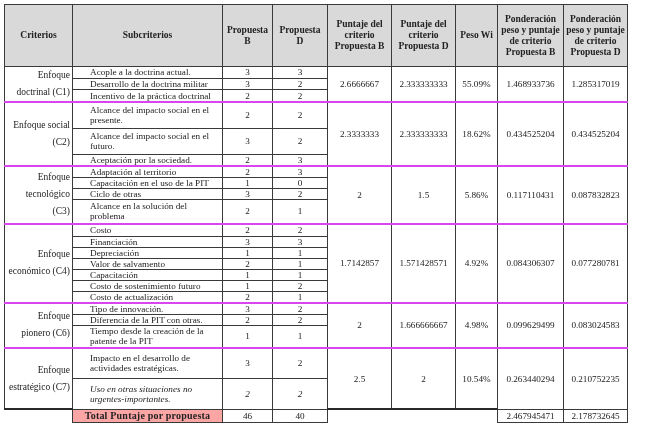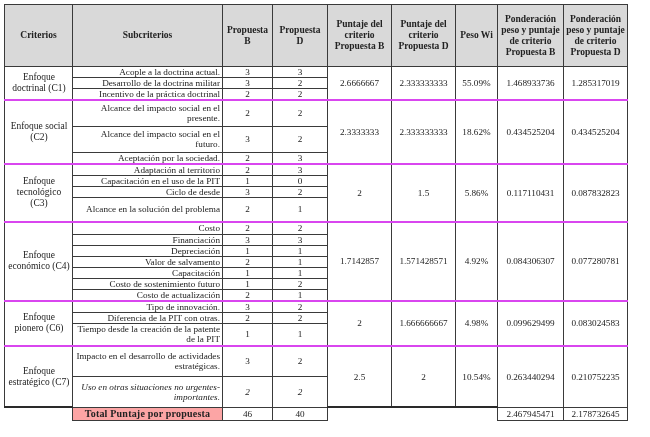--- a/index.html
+++ b/index.html
@@ -1,22 +1,22 @@
 <!DOCTYPE html>
 <html><head>
 <meta charset="utf-8">
 <style>
   html, body { margin: 0; padding: 0; background: #ffffff; }
   body { width: 650px; height: 437px; position: relative; overflow: hidden;
          font-family: "Liberation Serif", "DejaVu Serif", serif; color: #222; }
   .tbl { position: absolute; left: 4px; top: 4px; width: 623px; border-collapse: collapse; table-layout: fixed; font-size: 9.2px; line-height: 10px; }
   .tbl td, .tbl th { border: 1px solid #3a3a3a; padding: 0 2px; overflow: hidden; }
   .tbl th { background: #d9d9d9; font-weight: bold; font-size: 9.5px; line-height: 11px; text-align: center; vertical-align: middle; height: 61px; }
-  .tbl .crit { text-align: center; vertical-align: middle; font-size: 9.5px; line-height: 11px; padding-left: 3px; }
-  .tbl .sub { text-align: right; vertical-align: middle; padding-left: 2px; }
+  .tbl .crit { text-align: right; vertical-align: middle; font-size: 9.5px; line-height: 17px; padding-left: 3px; }
+  .tbl .sub { text-align: left; vertical-align: middle; padding-left: 17px; }
   .tbl .num { text-align: center; vertical-align: middle; }
   .tbl .thick-top td { border-top: 2px solid #d946ef; }
   .tbl .total-label { background: #fca5a5; font-weight: bold; text-align: center; font-size: 10px; letter-spacing: 0.2px; }
   .tbl .blank { border: none; }
   .tbl .blank-left { border-left: 1px solid #3a3a3a; border-right: none; border-top: 1px solid #3a3a3a; border-bottom: none; }
   .tbl .blank-mid { border: none; border-top: 1px solid #3a3a3a; }
 </style>
 </head>
 <body>
 
@@ -98,21 +98,21 @@
         <td class="num" rowspan="4">5.86%</td>
         <td class="num" rowspan="4">0.117110431</td>
         <td class="num" rowspan="4">0.087832823</td>
       </tr>
       <tr style="height: 10px;">
         <td class="sub">Capacitación en el uso de la PIT</td>
         <td class="num">1</td>
         <td class="num">0</td>
       </tr>
       <tr style="height: 10px;">
-        <td class="sub">Ciclo de desde</td>
+        <td class="sub">Ciclo de otras</td>
         <td class="num">3</td>
         <td class="num">2</td>
       </tr>
       <tr style="height: 25px;">
         <td class="sub">Alcance en la solución del problema</td>
         <td class="num">2</td>
         <td class="num">1</td>
       </tr>
       <tr class="thick-top" style="height: 12px;">
         <td class="crit" rowspan="7">Enfoque económico (C4)</td>

